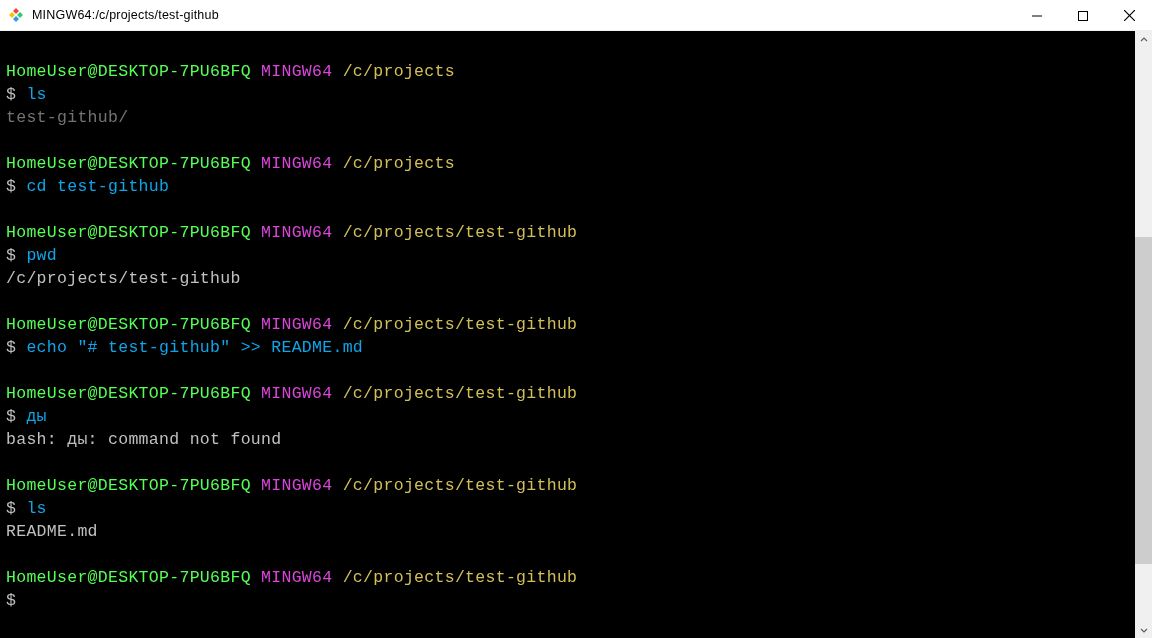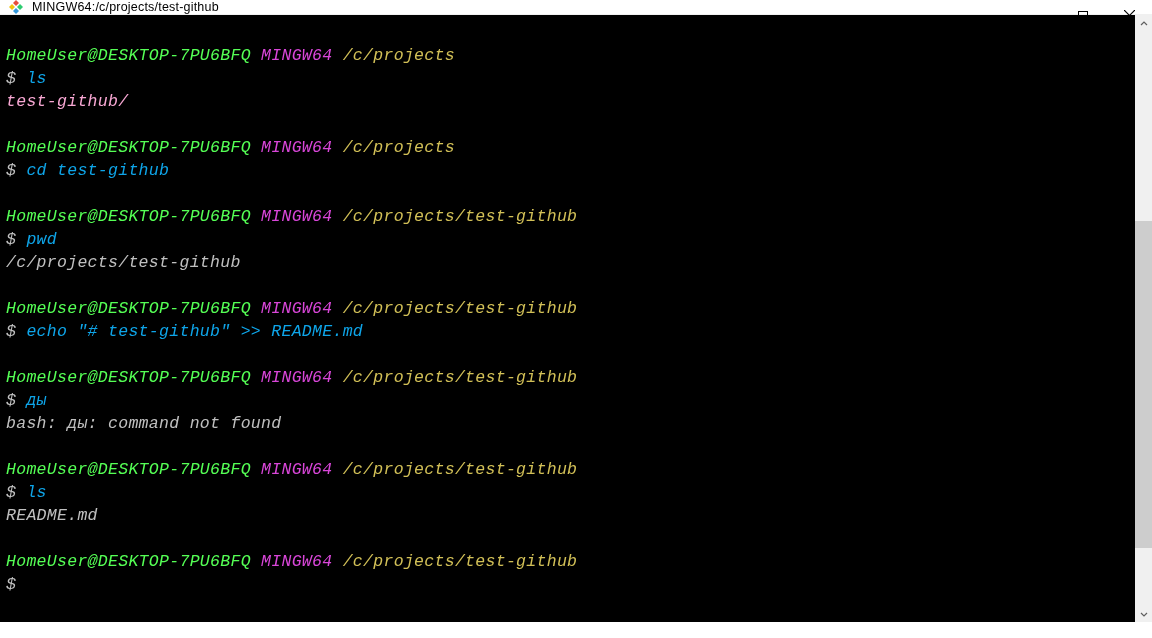--- a/index.html
+++ b/index.html
@@ -5,21 +5,21 @@
     * { margin: 0; padding: 0; box-sizing: border-box; }
     body {
       font-family: "Segoe UI", Tahoma, sans-serif;
       background: #fff;
       width: 1152px;
       height: 638px;
       overflow: hidden;
       position: relative;
     }
     .titlebar {
-      height: 15px;
+      height: 31px;
       background: #ffffff;
       display: flex;
       align-items: center;
       padding-left: 8px;
       position: relative;
       border-bottom: 1px solid #f0f0f0;
     }
     .titlebar-icon {
       width: 16px;
       height: 16px;
@@ -93,27 +93,27 @@
       right: 0;
       background: #f0f0f0;
     }
     .scroll-thumb {
       position: absolute;
       left: 0;
       right: 0;
       background: #cdcdcd;
     }
     .scroll-arrow.bottom { position: absolute; bottom: 0; }
-    .line { display: block; min-height: 23px; font-style: italic; }
+    .line { display: block; min-height: 23px; }
     .user { color: #55ff55; }
     .mingw { color: #d946d9; }
     .path { color: #d2c057; }
     .dollar { color: #c0c0c0; }
     .cmd { color: #0ea5e9; }
-    .dir { color: #f9a8d4; }
+    .dir { color: #737373; }
     .out { color: #c0c0c0; }
   </style>
 </head>
 <body>
 
 <div class="titlebar">
   <span class="titlebar-icon">
     <svg viewBox="0 0 16 16" width="16" height="16">
       <polygon points="8,0 16,8 8,16 0,8" fill="none"></polygon>
       <polygon points="8,1 11,4 8,7 5,4" fill="#e74c3c"></polygon>

